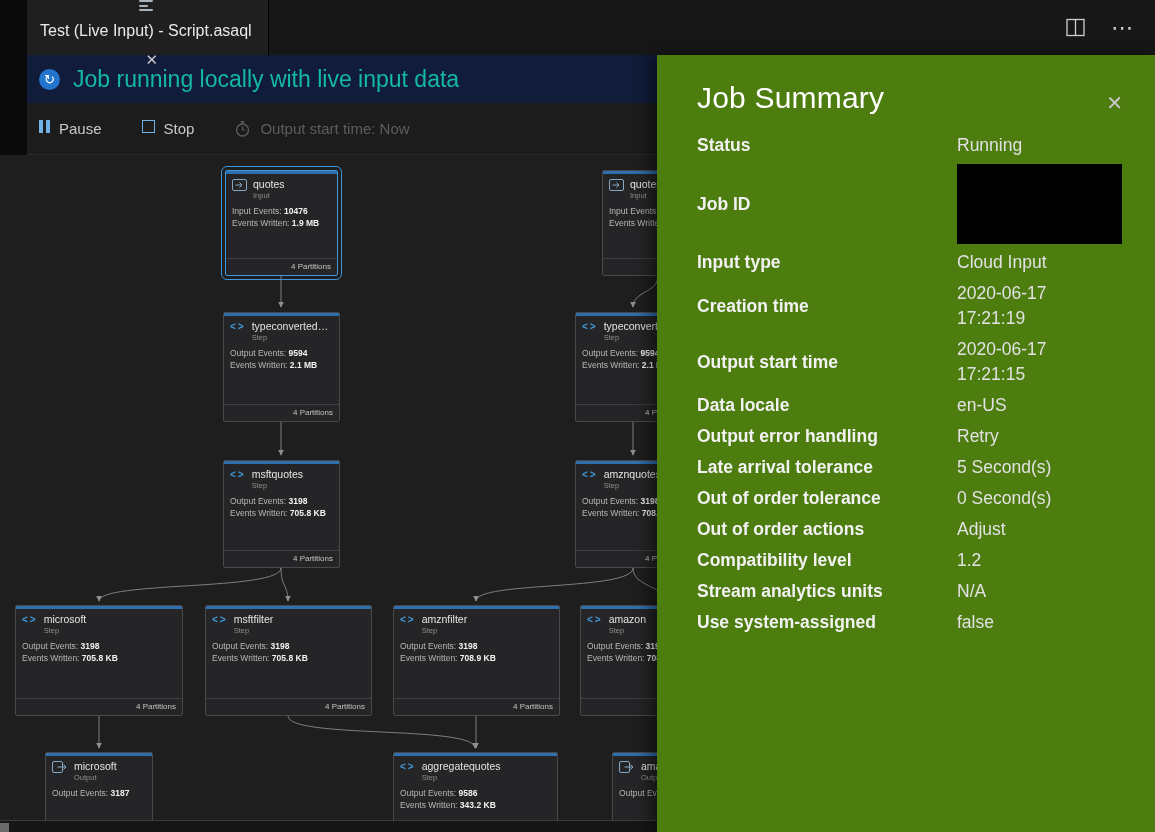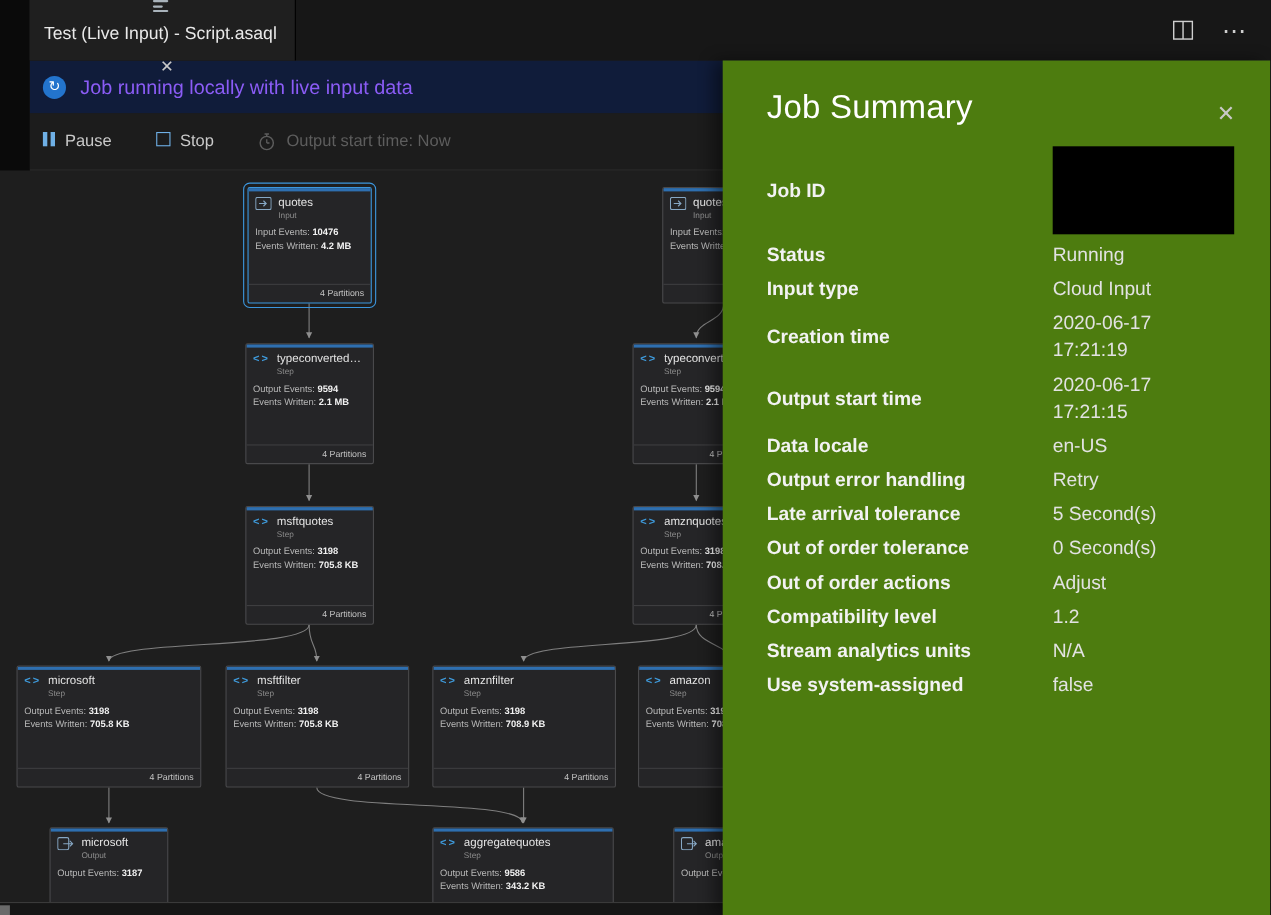--- a/index.html
+++ b/index.html
@@ -18,21 +18,21 @@
   .tab-icon{display:flex;flex-direction:column;gap:2.5px;width:14px;}
   .tab-icon i{display:block;height:2px;background:#a9b3bb;border-radius:1px;}
   .tab-icon i:nth-child(2){width:68%;}
   .tabbar-actions{margin-left:auto;display:flex;align-items:center;gap:26px;padding-right:22px;color:#cfcfcf;}
   .split-icon svg{display:block;}
   .more-icon{font-size:22px;line-height:1;cursor:pointer;}
 
   
   .notifbar{position:absolute;left:27px;top:55px;right:0;height:48px;background:#101c3a;display:flex;align-items:center;gap:13px;padding-left:12px;z-index:5;}
   .spin{width:21px;height:21px;border-radius:50%;background:#2374cd;color:#fff;display:flex;align-items:center;justify-content:center;font-size:13px;flex:none;}
-  .notif-text{font-size:18px;color:#8b5cf6;}
+  .notif-text{font-size:23px;color:#14b8a6;}
 
   
   .toolbar{position:absolute;left:27px;top:103px;right:0;height:52px;background:#1c1c1c;display:flex;align-items:center;gap:40px;padding-left:12px;z-index:5;border-bottom:1px solid #2a2a2a;}
   .tbtn{display:flex;gap:9px;font-size:15px;color:#c9c9c9;cursor:pointer;}
   .pause-ic{display:flex;gap:3px;}
   .pause-ic i{width:4px;height:13px;background:#6fb0e6;display:block;}
   .stop-ic{width:13px;height:13px;border:1px solid #6fb0e6;display:block;}
   .tbtn.disabled{color:#5d5d5d;cursor:default;}
 
   
@@ -152,21 +152,21 @@
                 <rect x="0.5" y="0.5" width="14" height="11" rx="1.5" fill="none" stroke="#86a7c4"></rect>
                 <path d="M3.5 6 H9.5 M7.5 3.5 L10 6 L7.5 8.5" fill="none" stroke="#86a7c4"></path>
               </svg></span>
             <div class="node-head-text">
               <div class="node-title">quotes</div>
               <div class="node-sub">Input</div>
             </div>
           </div>
           <div class="node-stats">
             <div class="stat"><span>Input Events:</span> <b>10476</b></div>
-            <div class="stat"><span>Events Written:</span> <b>4.2 MB</b></div>
+            <div class="stat"><span>Events Written:</span> <b>1.9 MB</b></div>
           </div>
           <div class="node-footer">4 Partitions</div>
         </div>
         <div class="node" style="left: 602px; top: 15px; width: 113px; height: 106px;">
           <div class="accent"></div>
           <div class="node-head">
             <span class="node-icon"><svg width="15" height="12" viewBox="0 0 15 12">
                 <rect x="0.5" y="0.5" width="14" height="11" rx="1.5" fill="none" stroke="#86a7c4"></rect>
                 <path d="M3.5 6 H9.5 M7.5 3.5 L10 6 L7.5 8.5" fill="none" stroke="#86a7c4"></path>
               </svg></span>
@@ -352,26 +352,26 @@
 
   <div class="hstrip">
     <div class="hthumb"></div>
   </div>
 
   <aside class="panel">
     <h1>Job Summary</h1>
     <span class="panel-close">✕</span>
     <div class="rows">
         <div class="js-row">
+          <div class="js-label">Status</div>
+          <div class="js-value">Running</div>
+        </div>
+        <div class="js-row">
           <div class="js-label">Job ID</div>
           <div class="redacted"></div>
-        </div>
-        <div class="js-row">
-          <div class="js-label">Status</div>
-          <div class="js-value">Running</div>
         </div>
         <div class="js-row">
           <div class="js-label">Input type</div>
           <div class="js-value">Cloud Input</div>
         </div>
         <div class="js-row">
           <div class="js-label">Creation time</div>
           <div class="js-value">2020-06-17
 17:21:19</div>
         </div>

